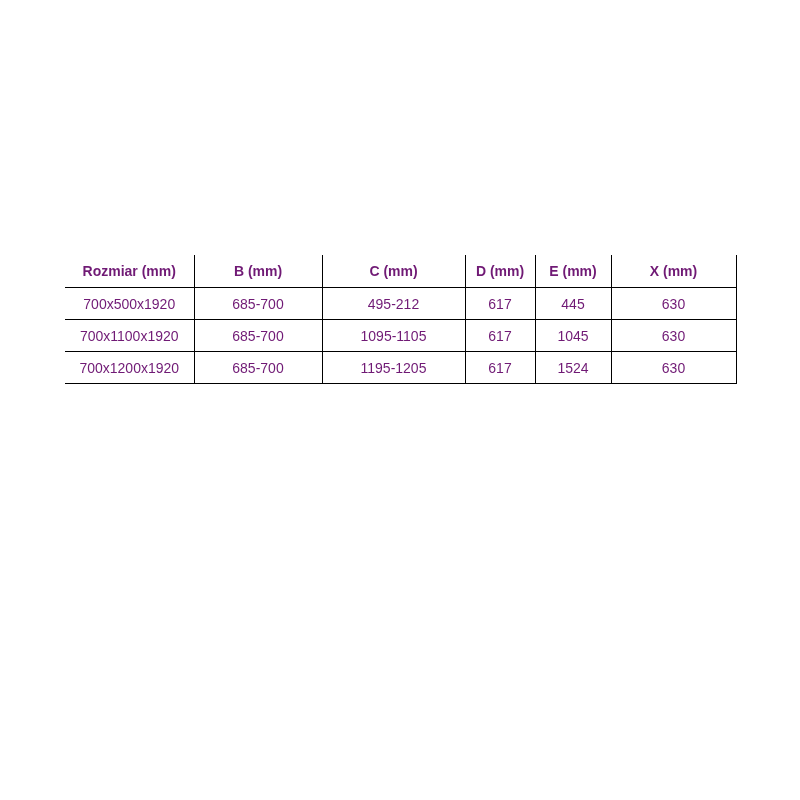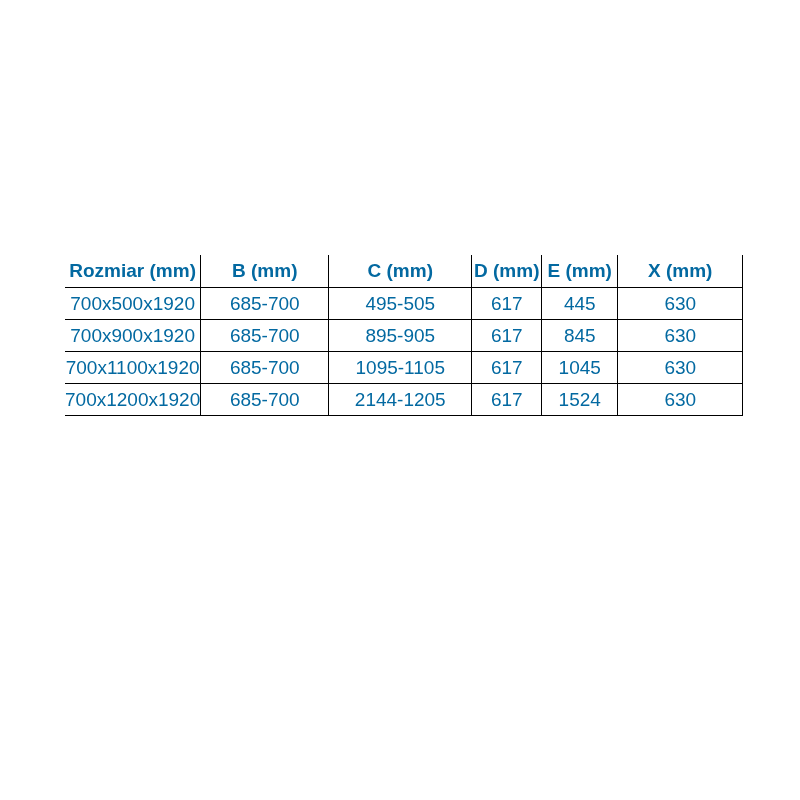--- a/index.html
+++ b/index.html
@@ -16,22 +16,22 @@
   }
   .table-wrap {
     position: absolute;
     left: 65px;
     top: 255px;
   }
   table.dim-table {
     border-collapse: collapse;
     table-layout: fixed;
     font-family: "Liberation Sans", sans-serif;
-    font-size: 19px;
-    color: #0369a1;
+    font-size: 14px;
+    color: #701a75;
   }
   table.dim-table th,
   table.dim-table td {
     border: 1px solid #000000;
     text-align: center;
     vertical-align: middle;
     padding: 0;
     overflow: hidden;
     white-space: nowrap;
   }
@@ -70,45 +70,37 @@
             <th>C (mm)</th>
             <th>D (mm)</th>
             <th>E (mm)</th>
             <th>X (mm)</th>
           </tr>
       </thead>
       <tbody id="dim-body">
           <tr>
             <td>700x500x1920</td>
             <td>685-700</td>
-            <td>495-505</td>
+            <td>495-212</td>
             <td>617</td>
             <td>445</td>
-            <td>630</td>
-          </tr>
-          <tr>
-            <td>700x900x1920</td>
-            <td>685-700</td>
-            <td>895-905</td>
-            <td>617</td>
-            <td>845</td>
             <td>630</td>
           </tr>
           <tr>
             <td>700x1100x1920</td>
             <td>685-700</td>
             <td>1095-1105</td>
             <td>617</td>
             <td>1045</td>
             <td>630</td>
           </tr>
           <tr>
             <td>700x1200x1920</td>
             <td>685-700</td>
-            <td>2144-1205</td>
+            <td>1195-1205</td>
             <td>617</td>
             <td>1524</td>
             <td>630</td>
           </tr>
         </tbody>
     </table>
   </div>
 </div>
 
 </body></html>

